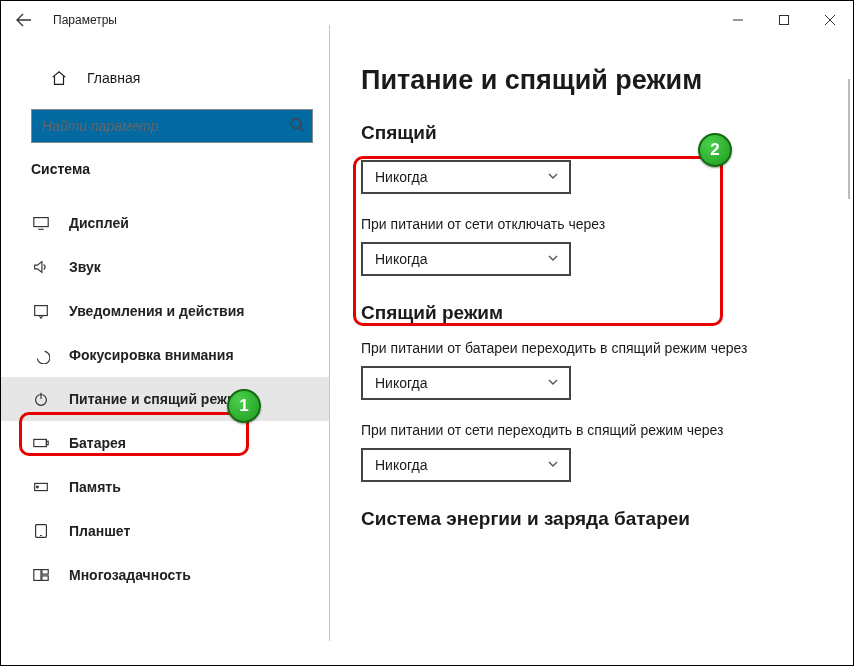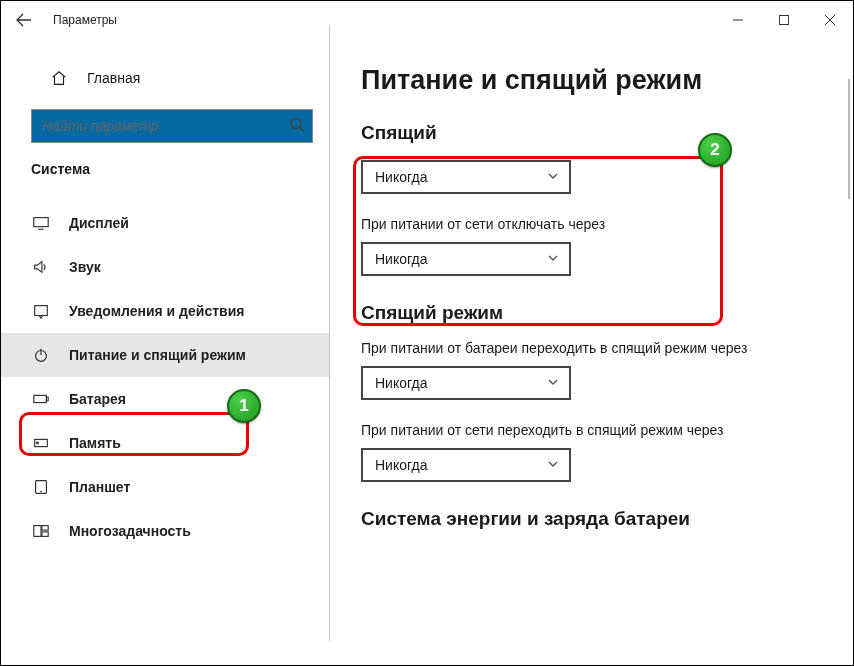--- a/index.html
+++ b/index.html
@@ -133,20 +133,28 @@
       </div>
       <div class="nav-item">
         <span class="ico">
             <svg width="18" height="18" viewBox="0 0 20 20" fill="none" stroke="currentColor" stroke-width="1.3">
               <rect x="3" y="4" width="14" height="11"></rect>
               <path d="M8 15 L10 18 L12 15"></path>
             </svg>
           </span>
         <span class="lbl">Уведомления и действия</span>
       </div>
+      <div class="nav-item">
+        <span class="ico">
+            <svg width="18" height="18" viewBox="0 0 20 20" fill="none" stroke="currentColor" stroke-width="1.3">
+              <path d="M14 6 A7 7 0 1 1 6 14"></path>
+            </svg>
+          </span>
+        <span class="lbl">Фокусировка внимания</span>
+      </div>
       <div class="nav-item selected">
         <span class="ico">
             <svg width="18" height="18" viewBox="0 0 20 20" fill="none" stroke="currentColor" stroke-width="1.3">
               <circle cx="10" cy="11" r="6"></circle>
               <line x1="10" y1="3" x2="10" y2="10"></line>
             </svg>
           </span>
         <span class="lbl">Питание и спящий режим</span>
       </div>
       <div class="nav-item">

